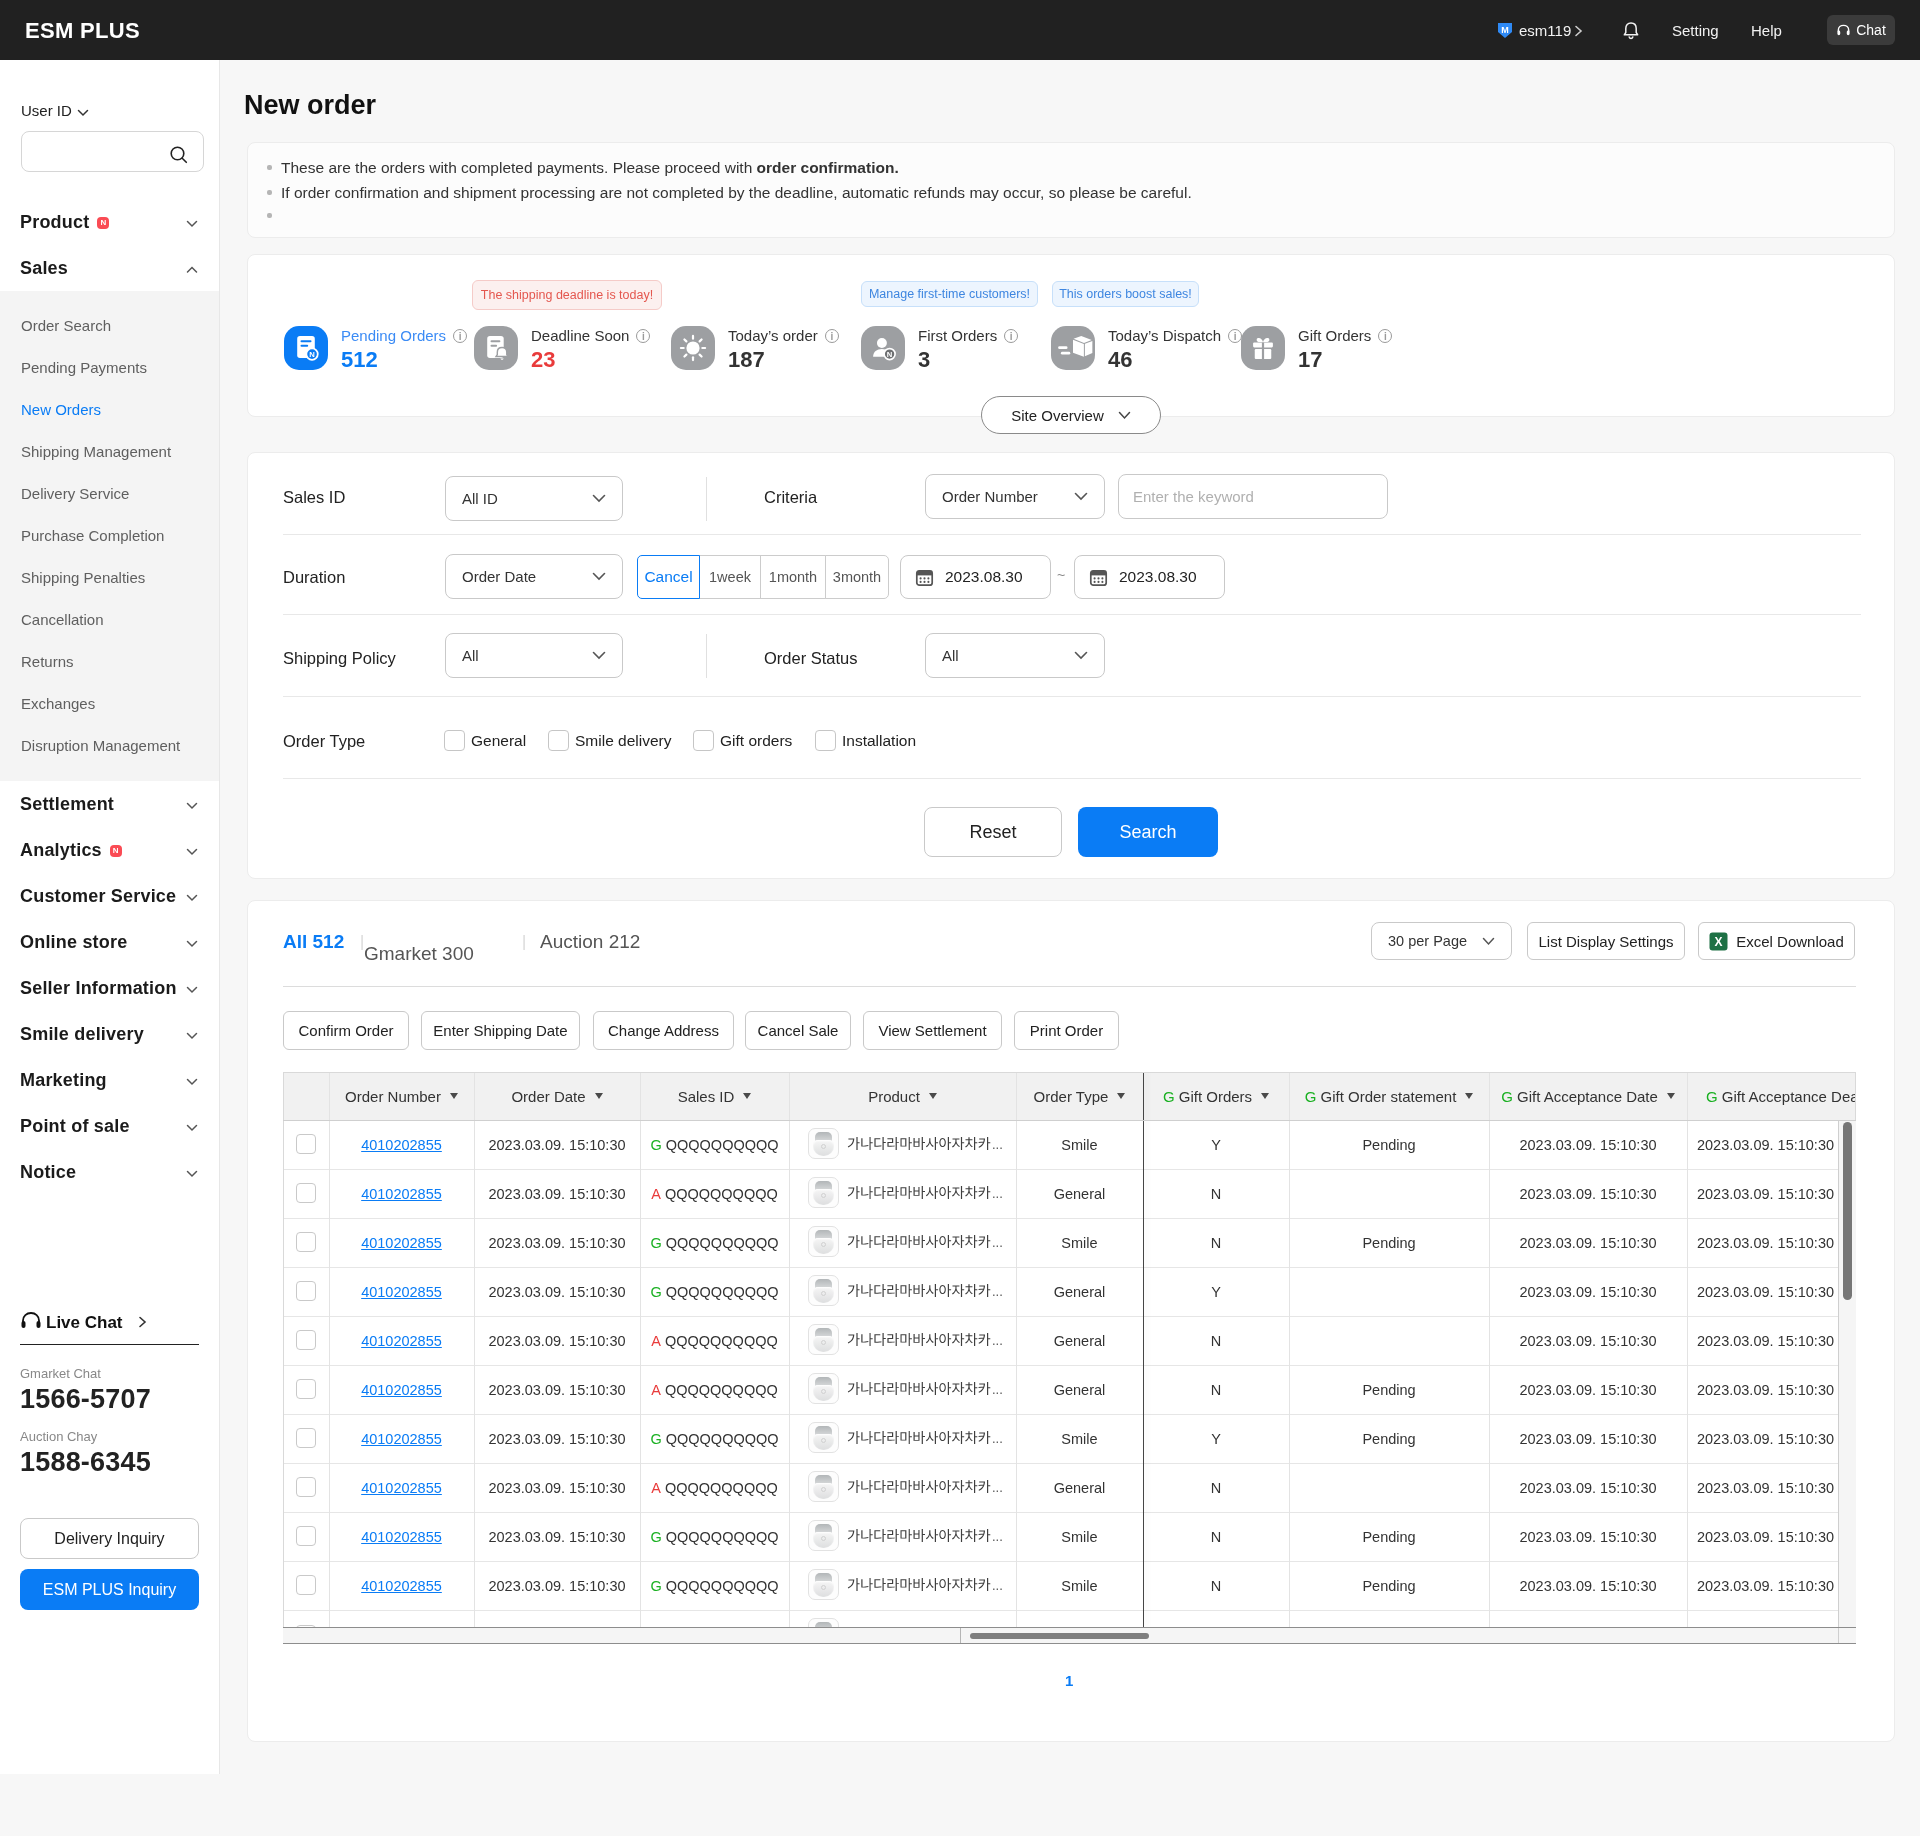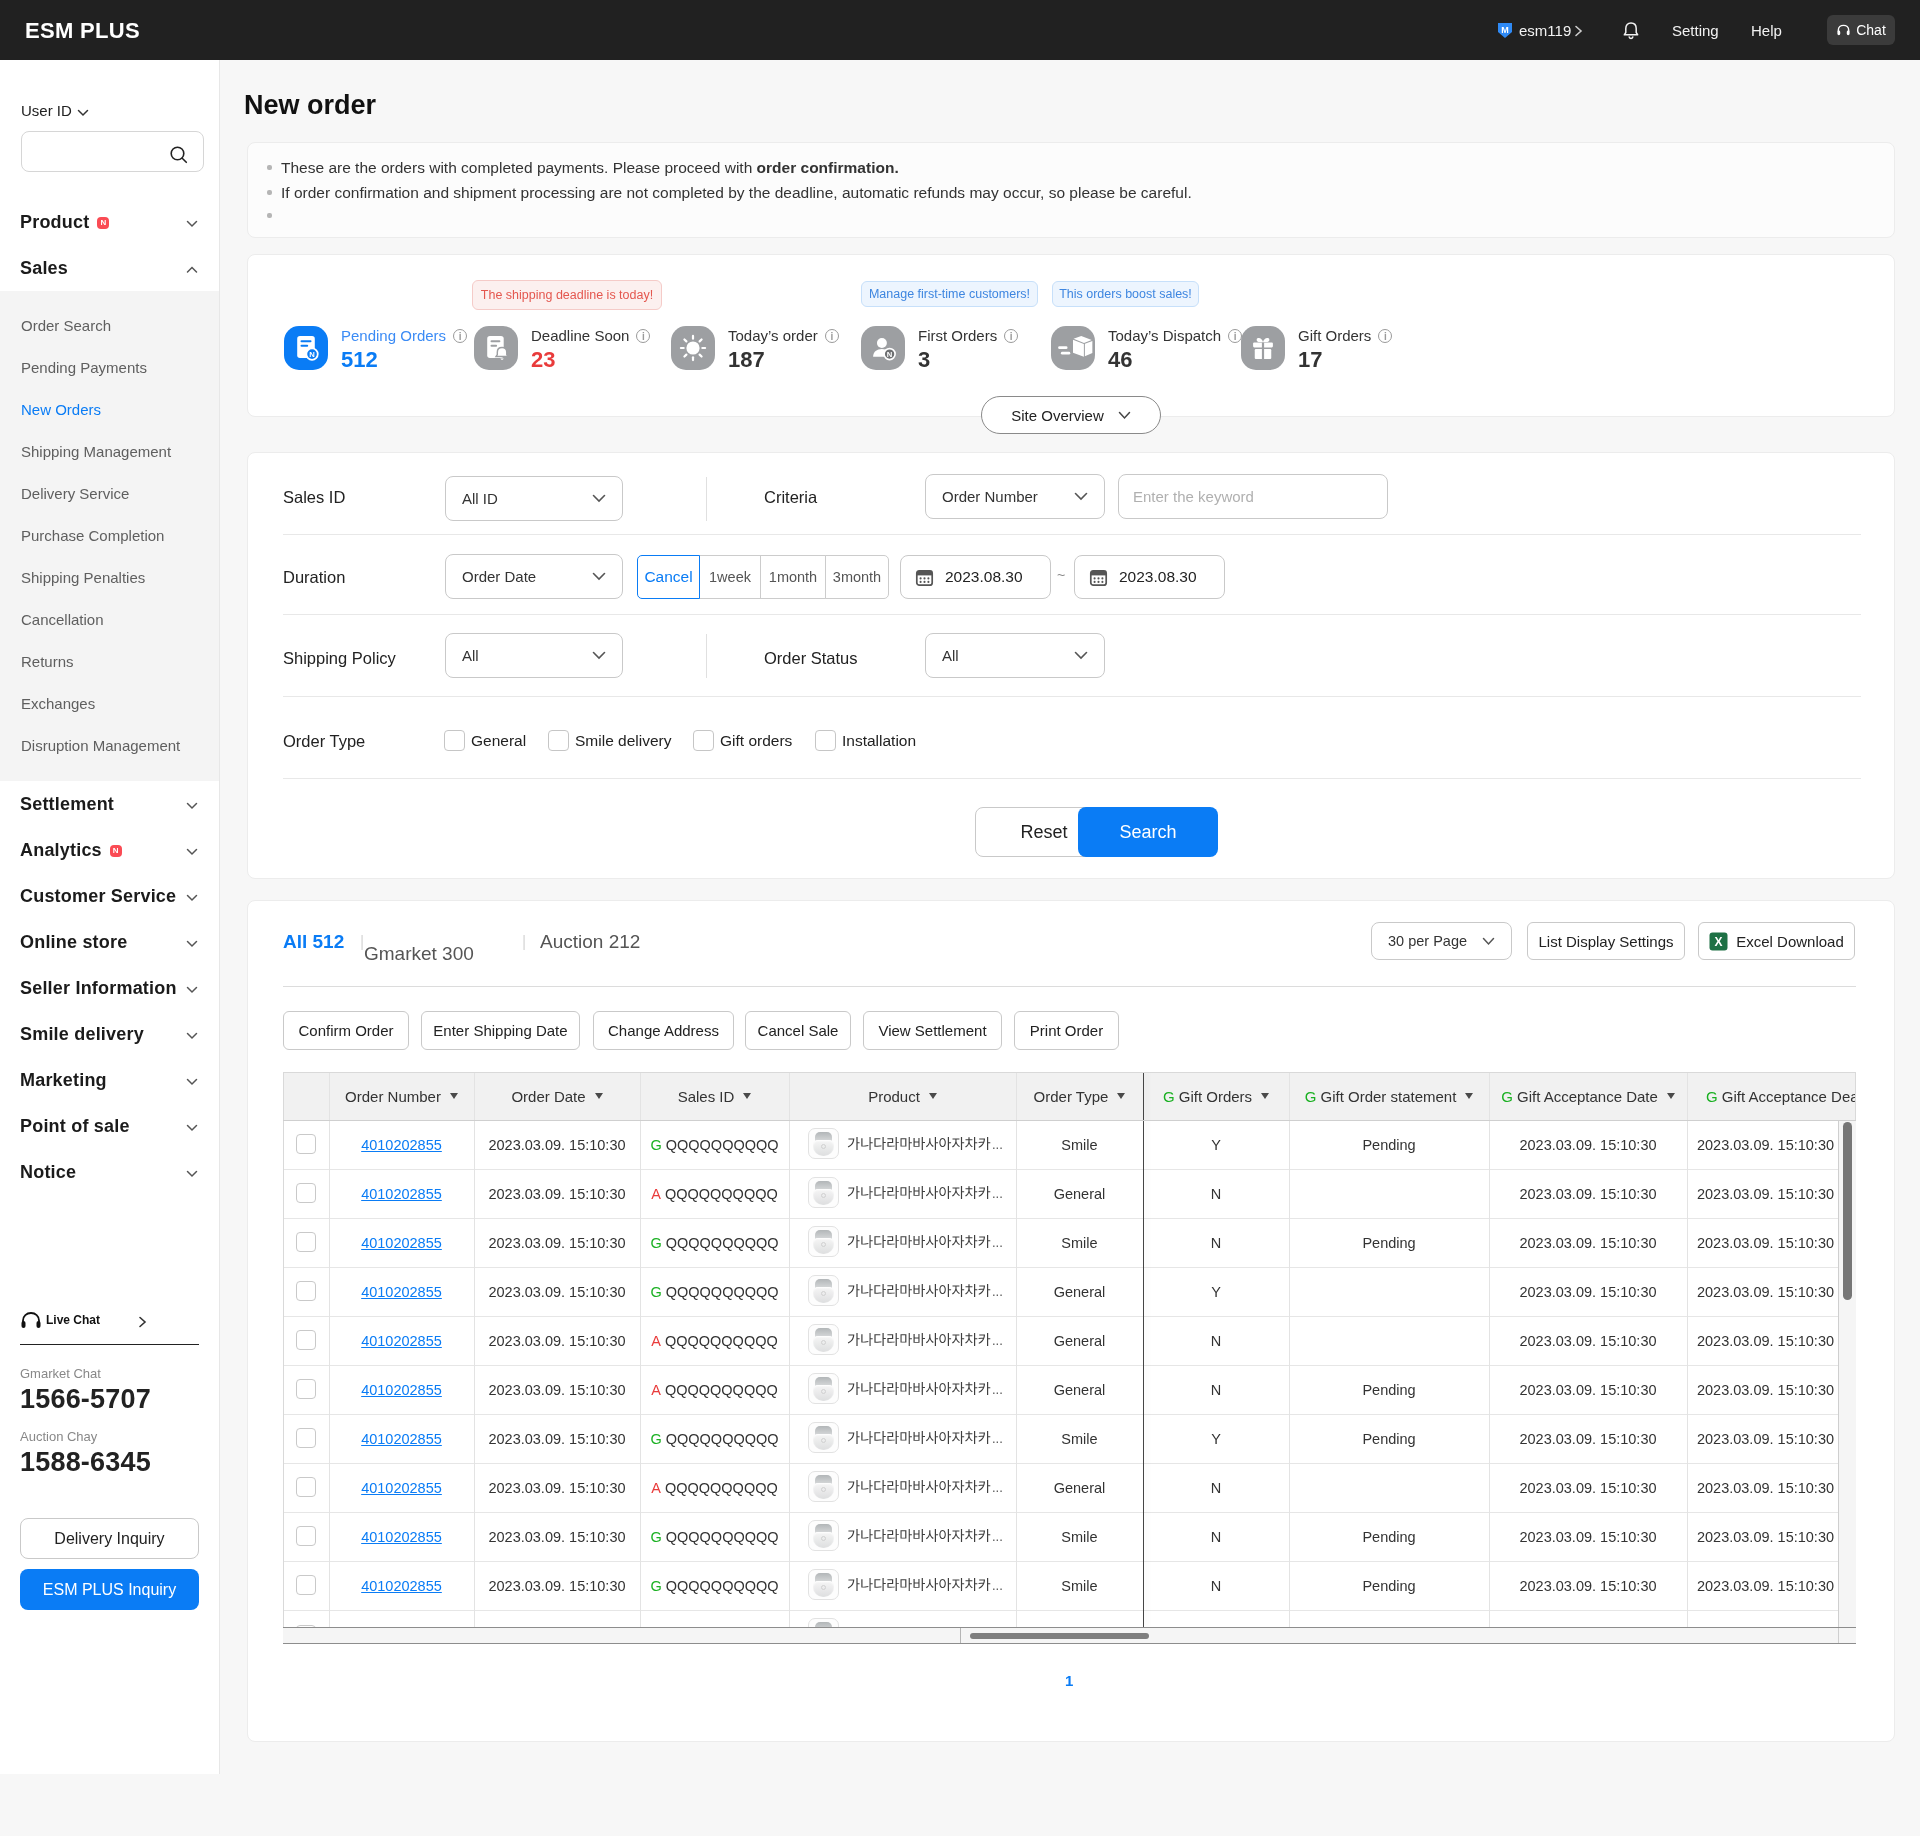--- a/index.html
+++ b/index.html
@@ -174,21 +174,21 @@
       </svg>
     <svg class="chev" style="top:1108px;" width="12" height="8" viewBox="0 0 12 8">
         <path d="M1.5 1.5 L6 6 L10.5 1.5" stroke="#555" stroke-width="1.5" fill="none" stroke-linecap="round"></path>
       </svg>
 
     <svg class="abs" style="left:20px; top:1251px;" width="22" height="20" viewBox="0 0 22 20">
         <path d="M3 12 L3 9.5 C3 5 6.5 2 11 2 C15.5 2 19 5 19 9.5 L19 12" fill="none" stroke="#111" stroke-width="1.8" stroke-linecap="round"></path>
         <rect x="1.5" y="10" width="4" height="7" rx="2" fill="#111"></rect>
         <rect x="16.5" y="10" width="4" height="7" rx="2" fill="#111"></rect>
       </svg>
-    <div class="abs" style="left:46px; top:1253px; font-size:12px; font-weight:bold; color:#111;">Live Chat</div>
+    <div class="abs" style="left:46px; top:1253px; font-size:17px; font-weight:bold; color:#111;">Live Chat</div>
     <svg class="abs" style="left:138px; top:1256px;" width="9" height="12" viewBox="0 0 9 12">
         <path d="M2 1.5 L7 6 L2 10.5" stroke="#333" stroke-width="1.6" fill="none" stroke-linecap="round"></path>
       </svg>
     <div class="abs" style="left:20px; top:1284px; width:179px; border-top:1.5px solid #222;"></div>
     <div class="phonelabel" style="top:1306px;">Gmarket Chat</div>
     <div class="phonenum" style="top:1324px;">1566-5707</div>
     <div class="phonelabel" style="top:1369px;">Auction Chay</div>
     <div class="phonenum" style="top:1387px;">1588-6345</div>
     <div class="sidebtn" style="top:1458px; border:1px solid #c9c9c9; background:#fff; color:#222;">Delivery Inquiry</div>
     <div class="sidebtn" style="top:1509px; background:#0a7cf5; color:#fff;">ESM PLUS Inquiry</div>
@@ -364,21 +364,21 @@
   <div class="cb" style="left:444px; top:730px;"></div>
   <div class="cblabel" style="left:471px;">General</div>
   <div class="cb" style="left:548px; top:730px;"></div>
   <div class="cblabel" style="left:575px;">Smile delivery</div>
   <div class="cb" style="left:693px; top:730px;"></div>
   <div class="cblabel" style="left:720px;">Gift orders</div>
   <div class="cb" style="left:815px; top:730px;"></div>
   <div class="cblabel" style="left:842px;">Installation</div>
   <div class="fsep" style="top:778px;"></div>
 
-  <div class="bigbtn" style="left:975px; width:138px; border:1px solid #c9c9c9; background:#fff; color:#222;">Reset</div>
+  <div class="bigbtn" style="left:924px; width:138px; border:1px solid #c9c9c9; background:#fff; color:#222;">Reset</div>
   <div class="bigbtn" style="left:1078px; width:140px; background:#0a7cf5; color:#fff;">Search</div>
   <div class="card" id="card-table" style="top:900px; height:842px;"></div>
   <div class="tab" style="left:283px; color:#0a7cf5; font-weight:bold;">All 512</div>
   <div class="tab" style="left:360px; color:#d8d8d8; font-size:16px; top:933px;">|</div>
   <div class="tab" style="left:364px; color:#555;margin-top:12px;">Gmarket 300</div>
   <div class="tab" style="left:522px; color:#d8d8d8; font-size:16px; top:933px;">|</div>
   <div class="tab" style="left:540px; color:#555;">Auction 212</div>
 
   <div class="select" style="left:1371px; top:922px; width:141px; height:38px; font-size:14.5px;">30 per Page
     <svg class="sarr" width="13" height="9" viewBox="0 0 13 9">

